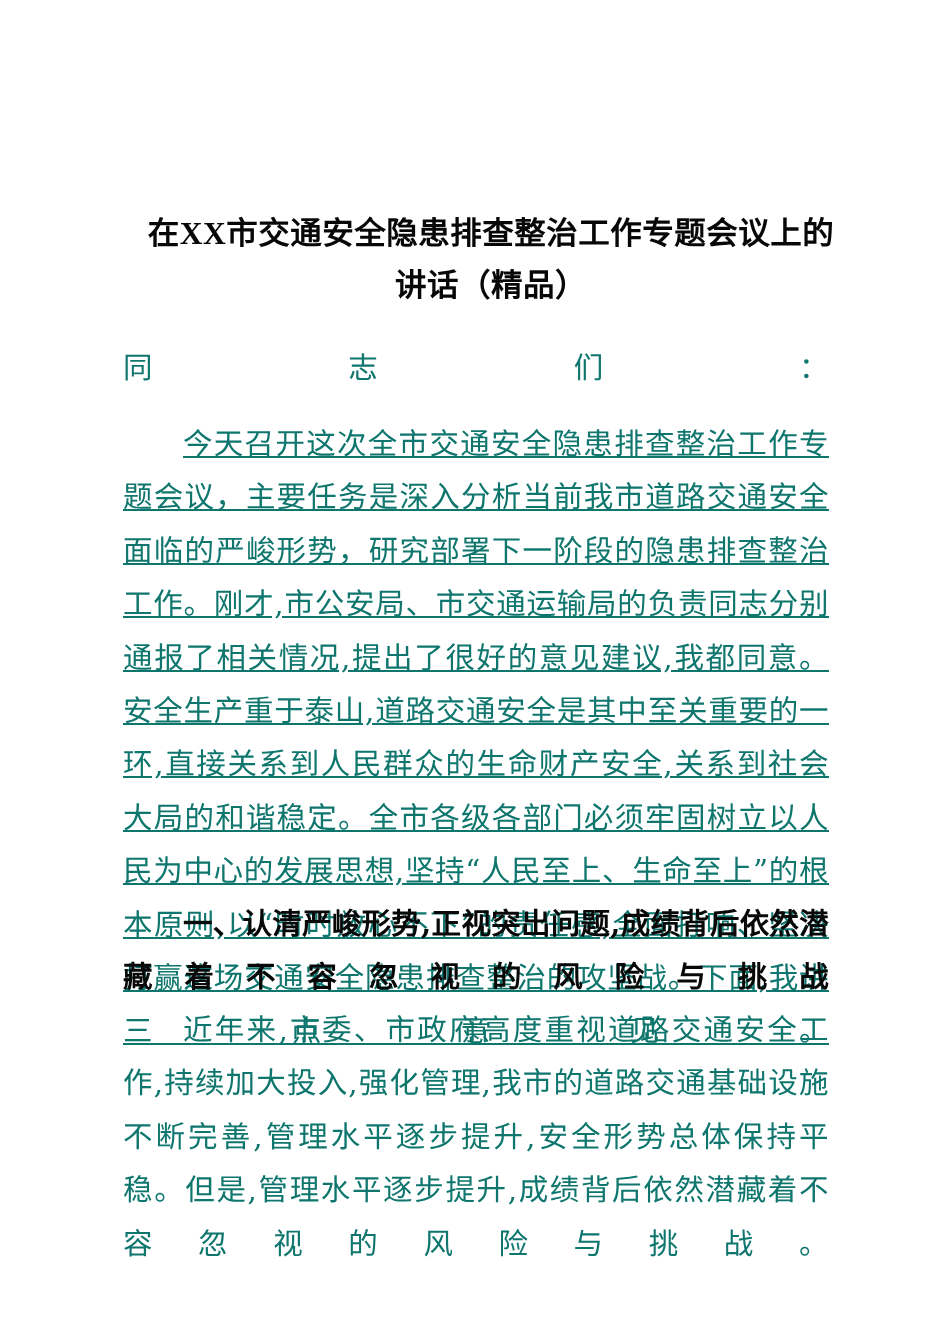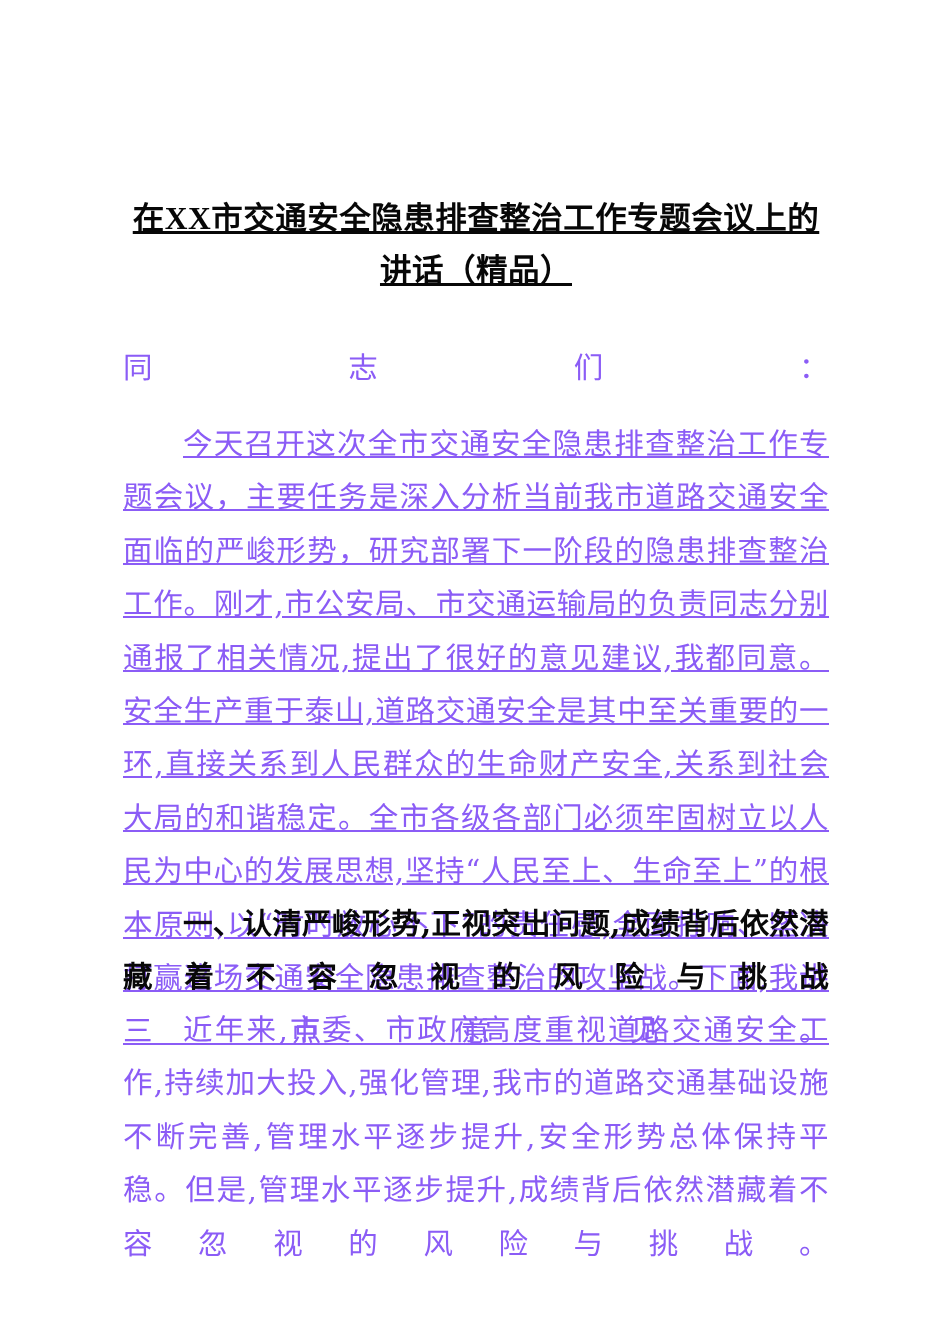--- a/index.html
+++ b/index.html
@@ -32,46 +32,45 @@
   
   .content {
     position: absolute;
     left: 123px;
     top: 0;
     width: 706px;
   }
 
   
   .doc-title {
-    margin: 0;
+    margin: 15px;
     padding: 0;
     position: absolute;
     left: 0;
     top: 193px;
     width: 706px;
     text-align: center;
     font-family: "Liberation Serif", "DejaVu Serif", serif;
     font-weight: bold;
     font-size: 31.5px;
     line-height: 52px;
     letter-spacing: 0.5px;
     color: #070707;
     white-space: pre-line;
-    text-decoration: underline;
   }
 
   
   .body-block {
     position: absolute;
     left: 0;
     width: 706px;
     font-family: "DejaVu Serif", "Liberation Serif", serif;
     font-size: 29.5px;
     line-height: 53.4px;
-    color: #8b5cf6;
+    color: #0f766e;
     text-align: justify;
     text-justify: inter-character;
     letter-spacing: 0.55px;
     word-break: break-all;
   }
 
   .salutation {
     top: 342px;
     text-indent: 0;
   }

